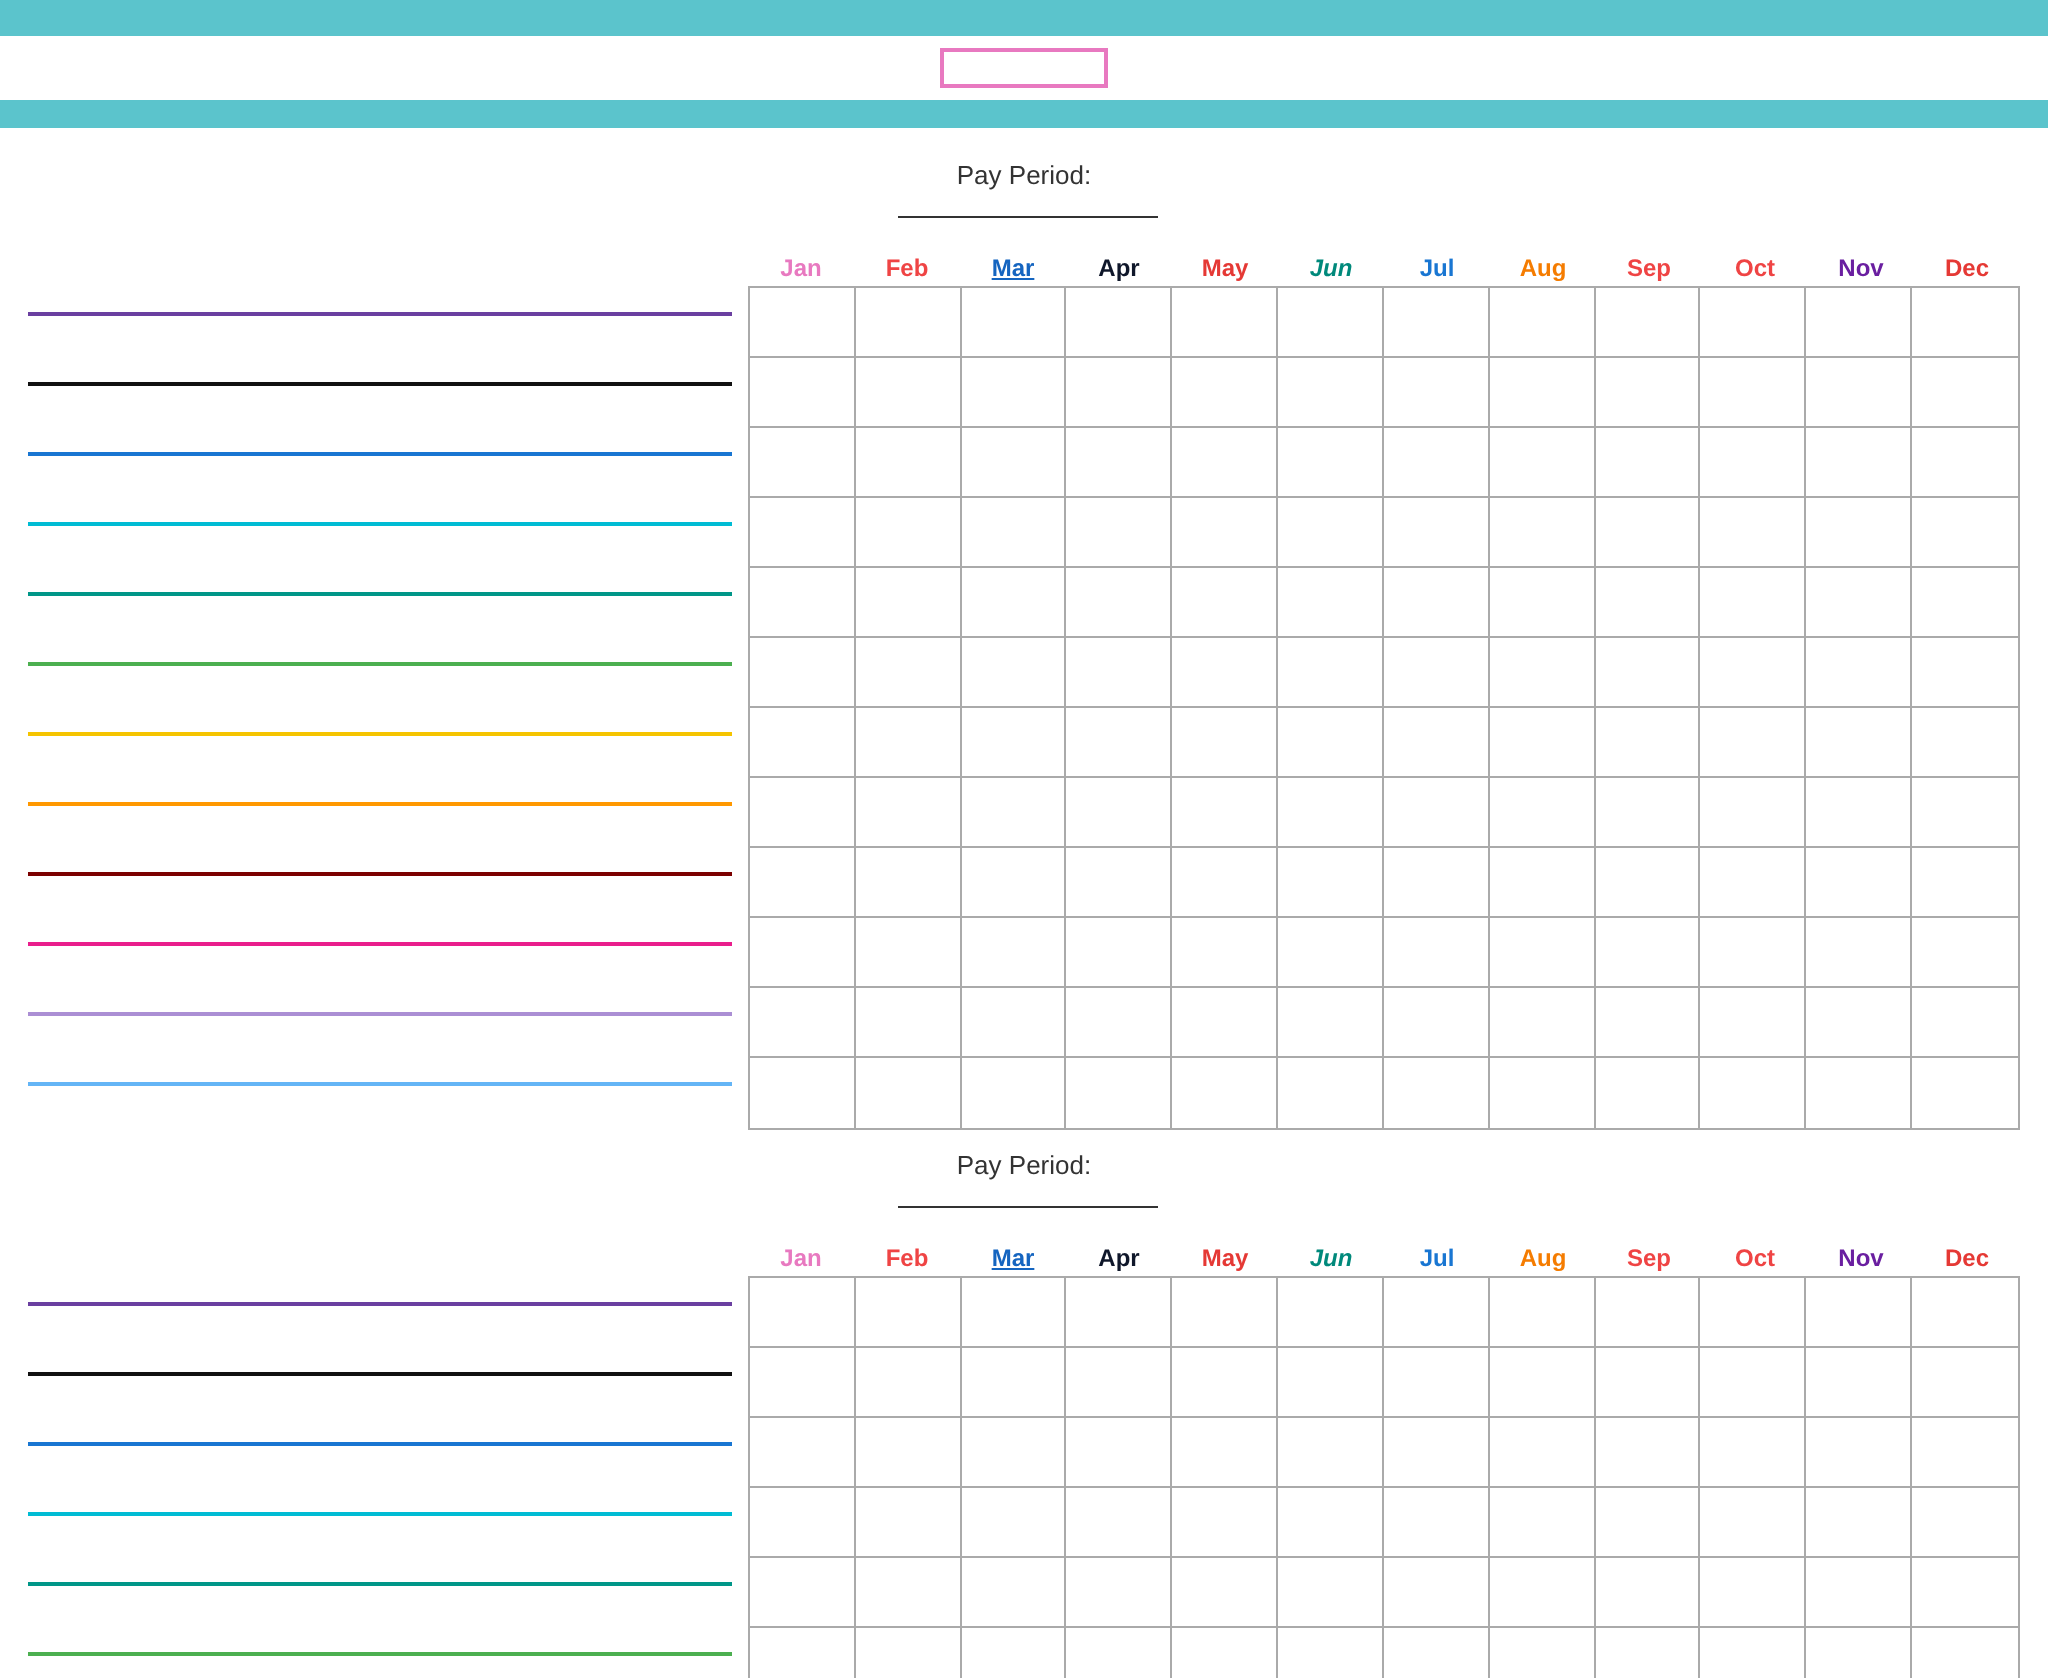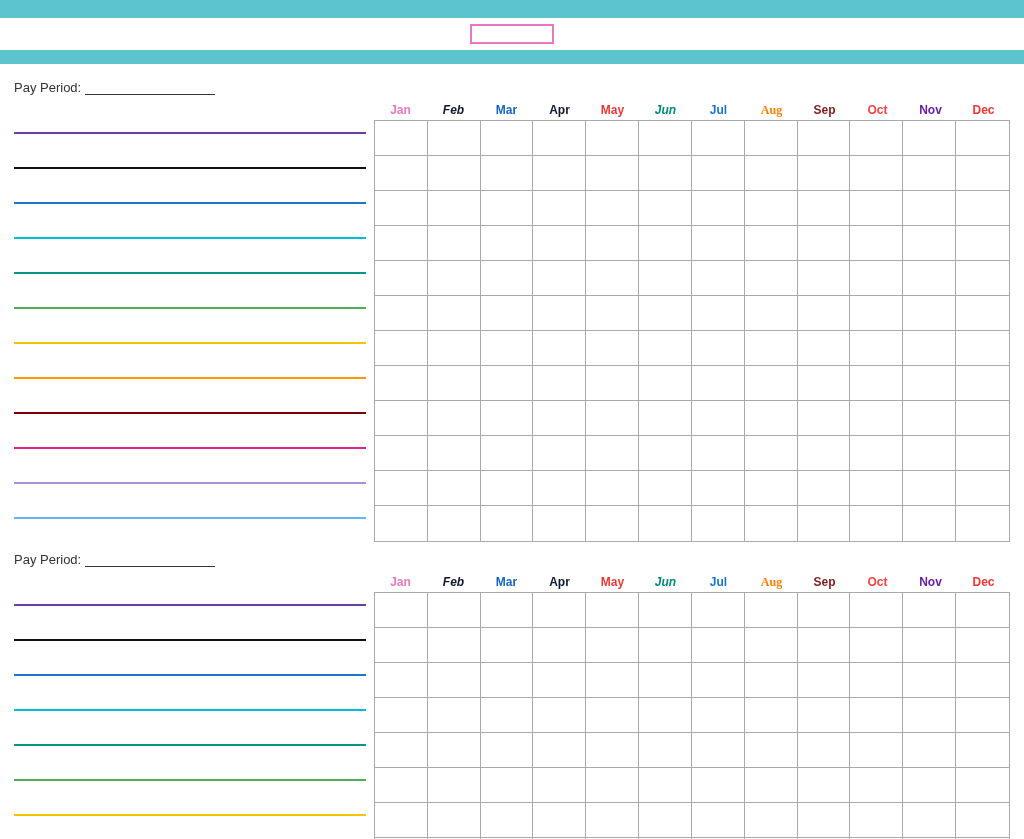--- a/index.html
+++ b/index.html
@@ -46,41 +46,42 @@
     
     .planner-wrap {
       padding: 10px 14px 10px 14px;
     }
 
     .pay-period-row {
       display: flex;
       align-items: center;
       margin-bottom: 4px;
       margin-top: 6px;
+      flex-direction: column;
     }
     .pay-period-label {
       font-size: 13px;
       color: #333;
     }
     .pay-period-line {
       display: inline-block;
       border-bottom: 1px solid #333;
       width: 130px;
       margin-left: 4px;
       height: 14px;
     }
 
     
     .section {
       margin-bottom: 10px;
     }
 
     .grid-container {
       display: flex;
-      margin-top: 8px;
+      margin-top: 18px;
     }
 
     
     .lines-col {
       width: 360px;
       flex-shrink: 0;
       display: flex;
       flex-direction: column;
       justify-content: flex-start;
       padding-right: 8px;
@@ -124,28 +125,28 @@
     }
     .month-header {
       text-align: center;
       font-size: 12px;
       font-weight: bold;
       padding-bottom: 2px;
     }
 
     
     .mh-jan  { color: #e879c0; }
-    .mh-feb  { color: #0f172a; font-style: italic; }
-    .mh-mar  { color: #1565c0; }
+    .mh-feb  { color: #ef4444; }
+    .mh-mar  { color: #1565c0; text-decoration: underline; }
     .mh-apr  { color: #0f172a; }
     .mh-may  { color: #e53935; text-align: center; }
     .mh-jun  { color: #00897b; font-style: italic; }
     .mh-jul  { color: #1976d2; }
-    .mh-aug  { color: #f57c00; font-family: Liberation Serif, serif; }
-    .mh-sep  { color: #7f1d1d; }
+    .mh-aug  { color: #f57c00; }
+    .mh-sep  { color: #ef4444; }
     .mh-oct  { color: #ef4444; }
     .mh-nov  { color: #6a1fa0; }
     .mh-dec  { color: #e53935; }
 
     .grid-rows {
       border: 1px solid #aaa;
       border-right: 1px solid #aaa;
     }
 
     .grid-row {

